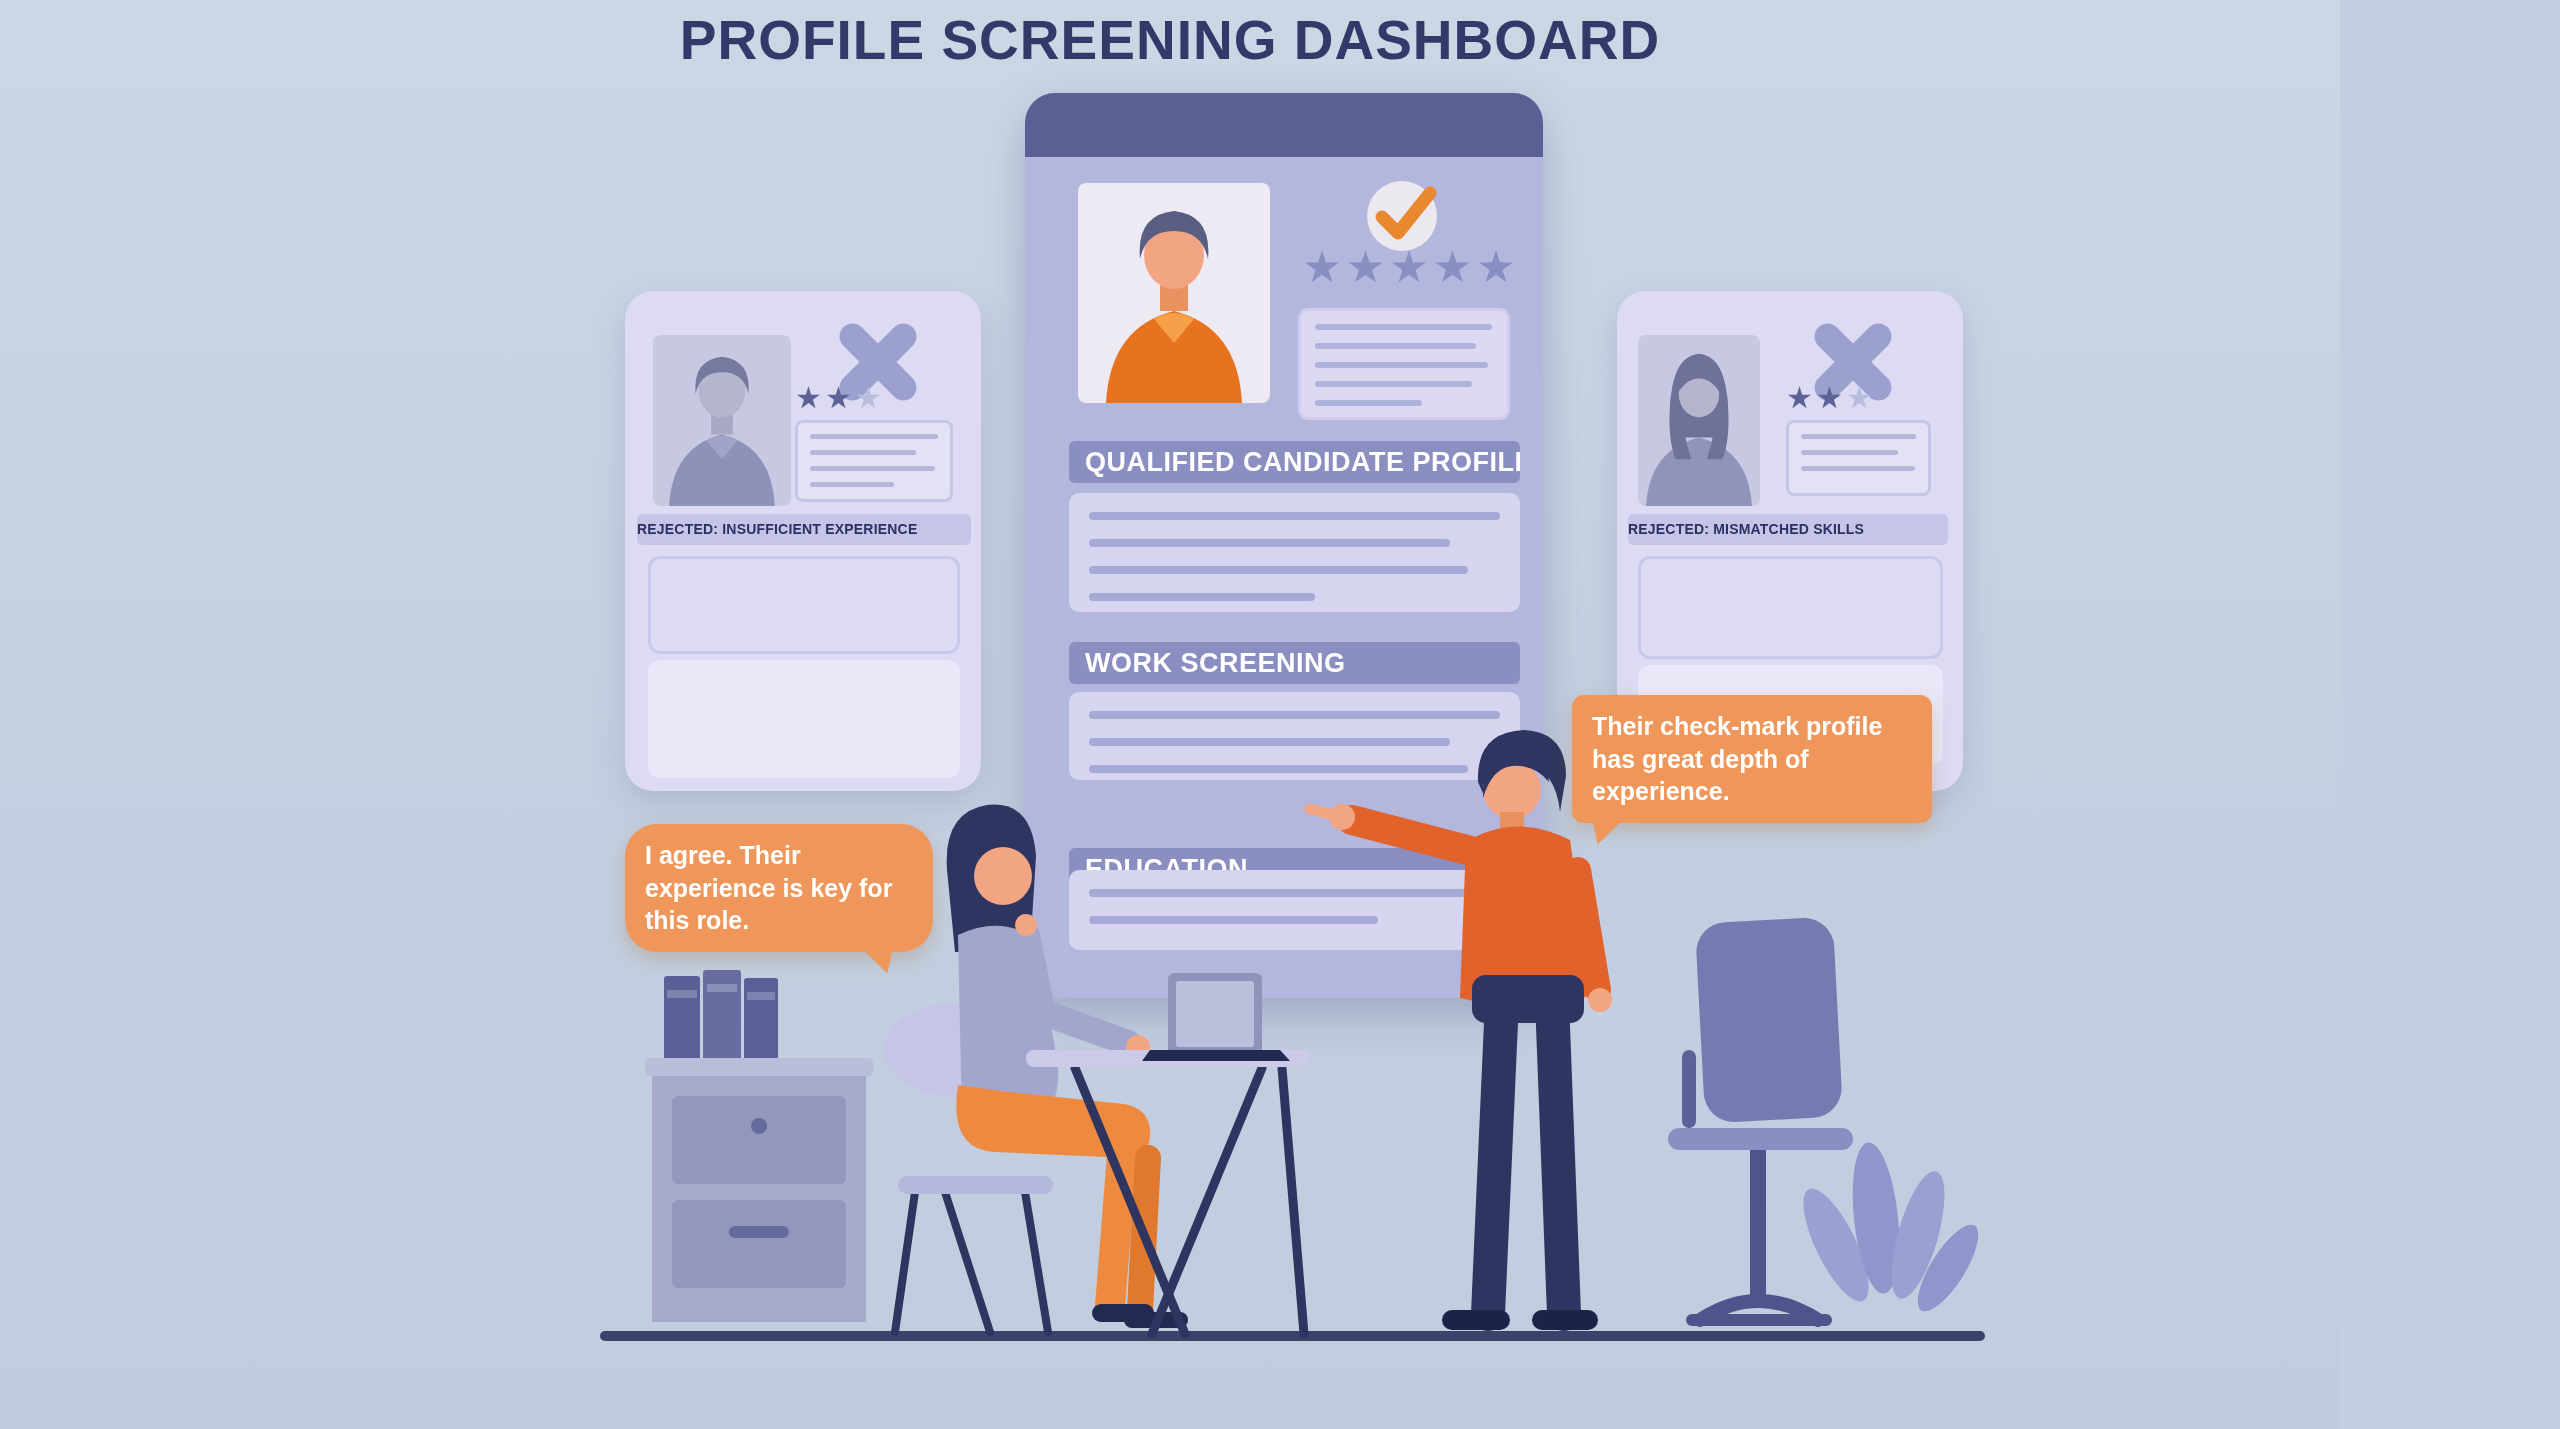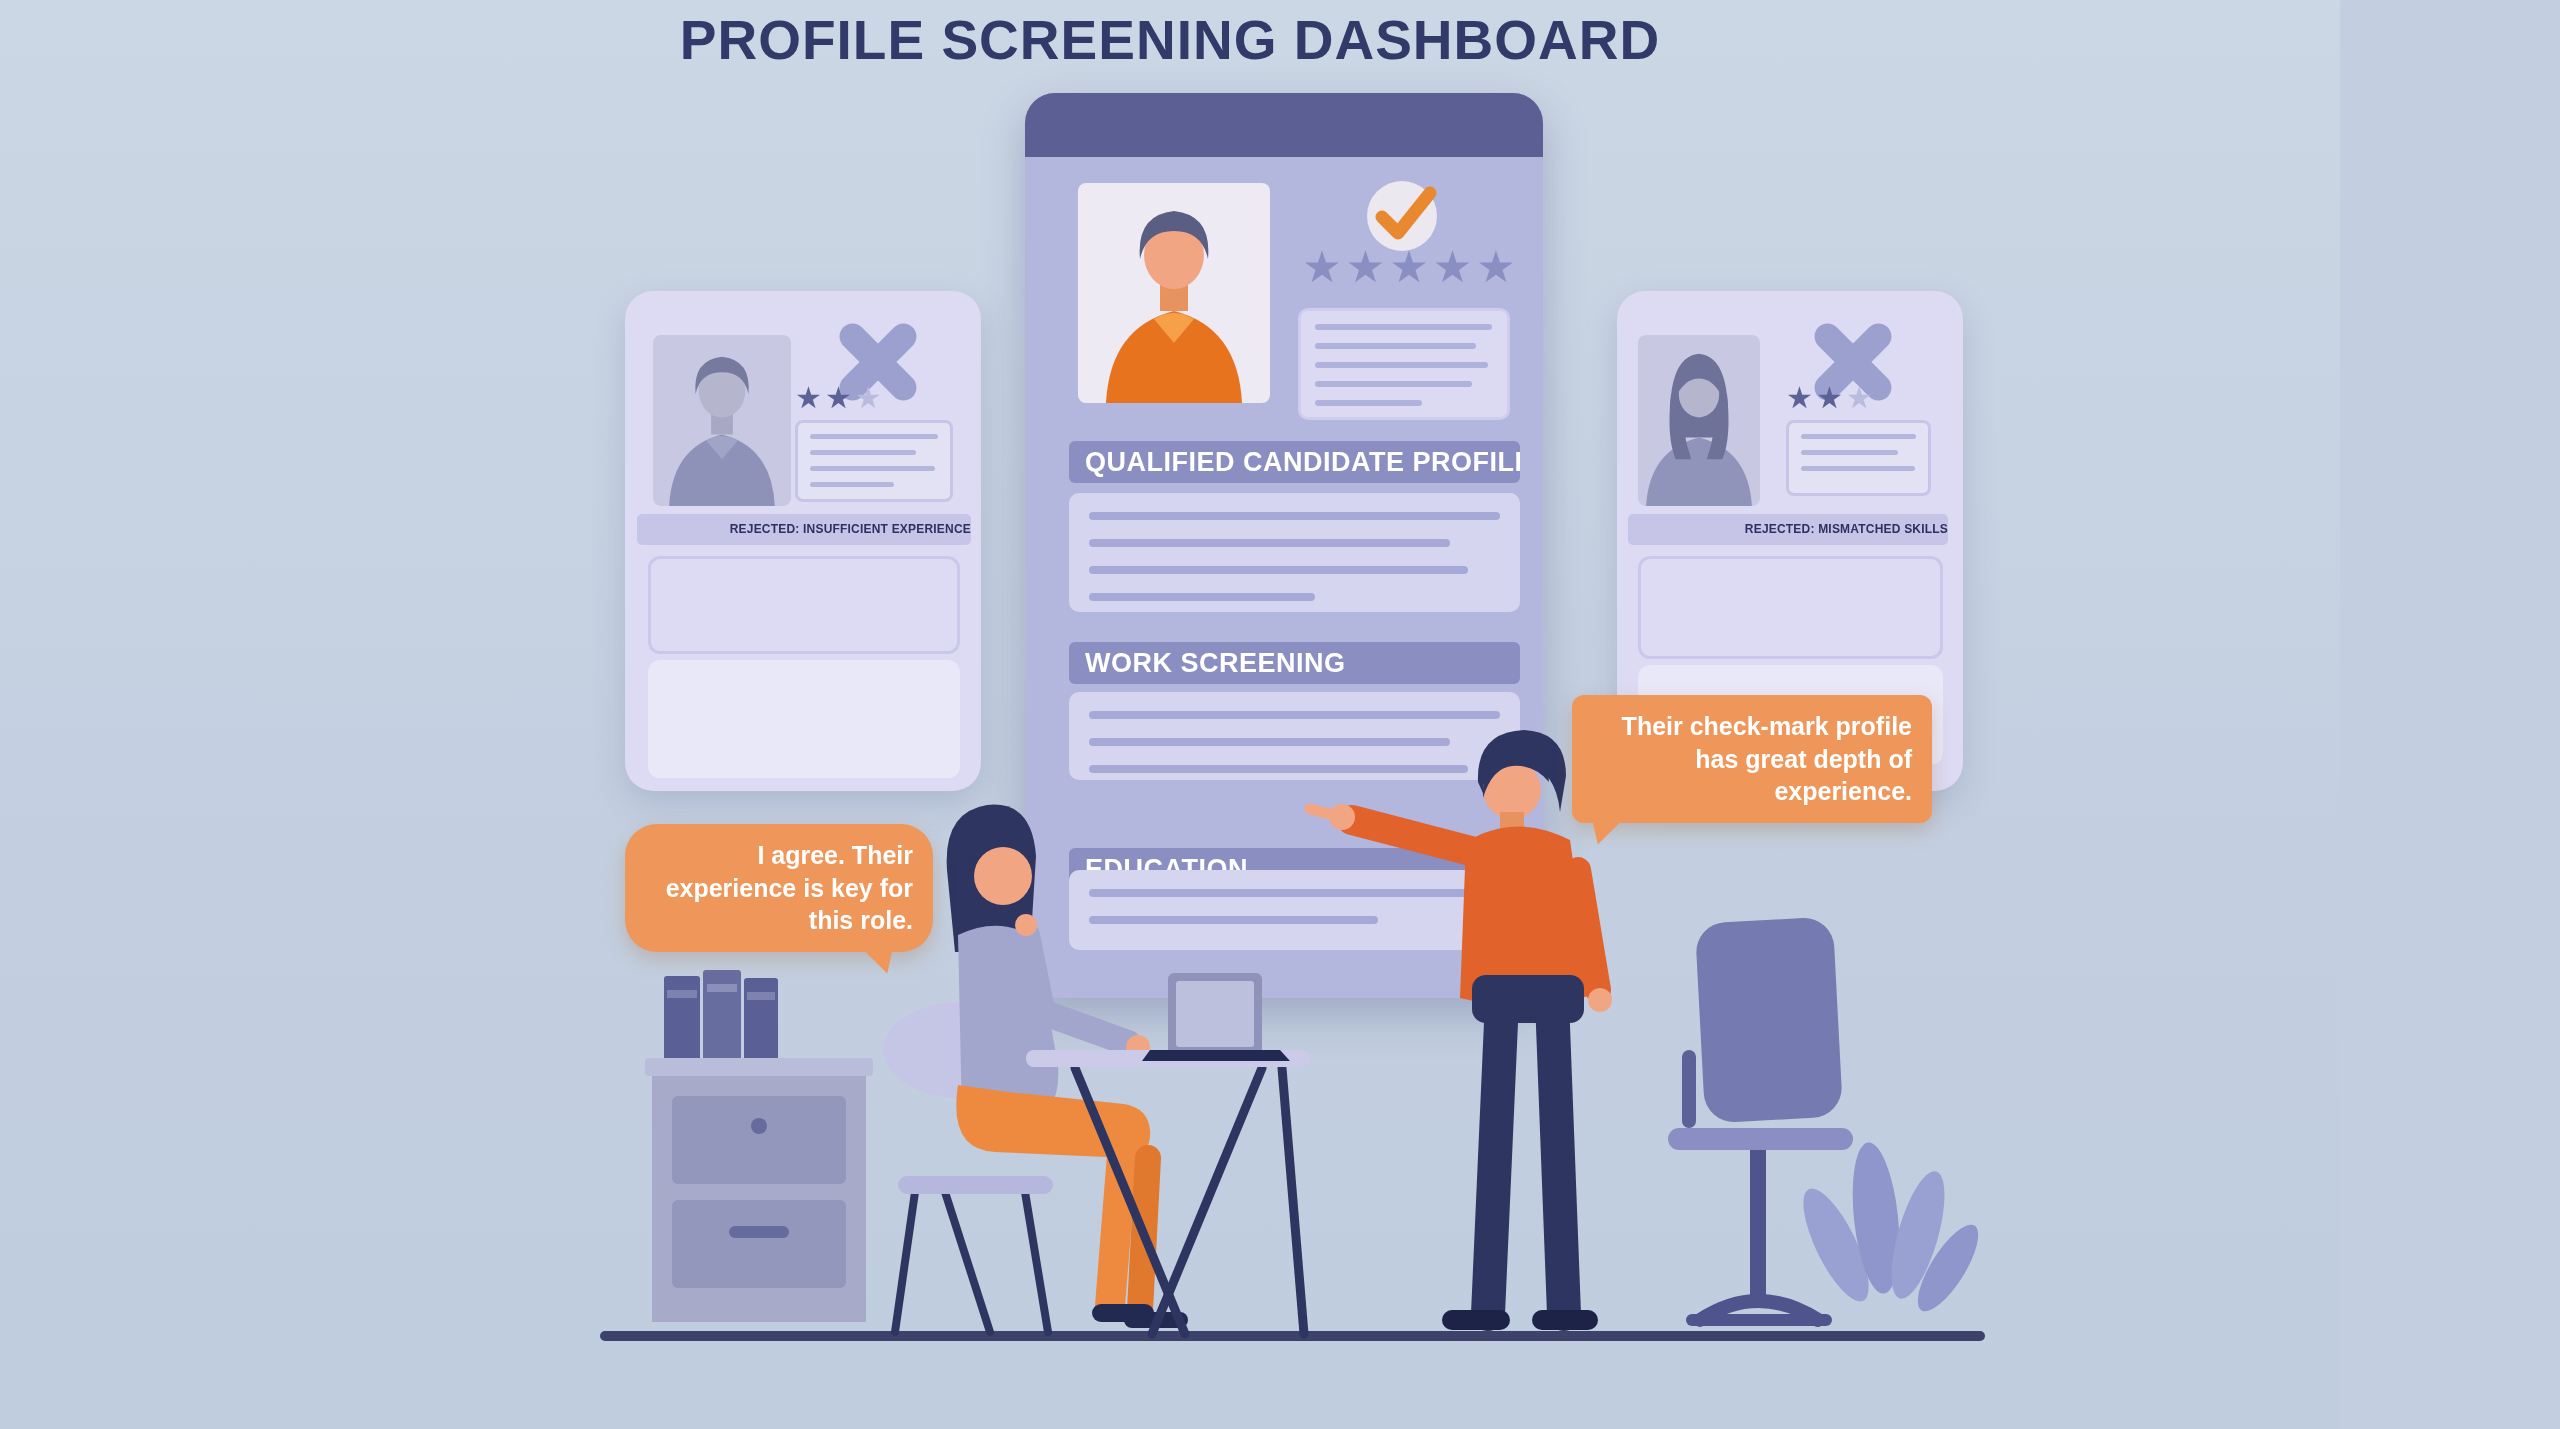--- a/index.html
+++ b/index.html
@@ -35,21 +35,21 @@
 
   .mini-lines{position:absolute;border:3px solid #c6c5e8;border-radius:8px;background:#e3e2f5;}
   #card-left .mini-lines{left:170px;top:129px;width:152px;height:76px;}
   #card-right .mini-lines{left:169px;top:129px;width:139px;height:70px;}
   .mini-lines div{height:5px;background:#b4b7dc;border-radius:3px;margin:11px 12px 0;}
   .mini-lines div:nth-child(2){width:70%;}
   .mini-lines div:nth-child(3){width:82%;}
   .mini-lines div:nth-child(4){width:55%;}
 
   .reject-bar{position:absolute;background:#c6c5e8;border-radius:5px;color:#2b3160;
-              font-size:12px;font-weight:800;letter-spacing:.2px;text-align:right;line-height:31px;
+              font-size:14px;font-weight:800;letter-spacing:.2px;text-align:left;line-height:31px;
               white-space:nowrap;overflow:hidden;}
   #card-left .reject-bar{left:12px;top:223px;width:334px;height:31px;}
   #card-right .reject-bar{left:11px;top:223px;width:320px;height:31px;}
 
   .outline-panel{position:absolute;border:3px solid #c9c8ea;border-radius:12px;}
   #card-left .outline-panel{left:23px;top:265px;width:306px;height:92px;}
   #card-right .outline-panel{left:21px;top:265px;width:299px;height:97px;}
   .filled-panel{position:absolute;background:#e9e8f8;border-radius:12px;}
   #card-left .filled-panel{left:23px;top:369px;width:312px;height:118px;}
   #card-right .filled-panel{left:21px;top:374px;width:305px;height:100px;}
@@ -83,21 +83,21 @@
   .section-panel{position:absolute;left:44px;width:451px;background:#d6d5f0;border-radius:10px;}
   #pan1{top:400px;height:119px;} #pan2{top:599px;height:88px;} #pan3{top:777px;height:80px;}
   .section-panel div{height:8px;background:#a6a9d6;border-radius:4px;margin:19px 20px 0;}
   .section-panel div:nth-child(2){width:80%;}
   .section-panel div:nth-child(3){width:84%;}
   .section-panel div:nth-child(4){width:50%;}
   #pan3 div:nth-child(2){width:64%;}
 
   
   .bubble{position:absolute;background:#ef975a;border-radius:12px;color:#ffffff;z-index:8;
-          font-weight:700;font-size:25px;line-height:1.3;text-align:right;padding:15px 20px;
+          font-weight:700;font-size:25px;line-height:1.3;text-align:left;padding:15px 20px;
           box-shadow:0 8px 20px rgba(160,100,45,.25);}
   .bubble::after{content:"";position:absolute;width:32px;height:26px;background:#ef975a;bottom:-22px;}
   #bubble-left{left:625px;top:824px;width:268px;border-radius:32px;}
   #bubble-left::after{right:40px;clip-path:polygon(0 0,100% 0,82% 100%);}
   #bubble-right{left:1572px;top:695px;width:320px;}
   #bubble-right::after{left:20px;clip-path:polygon(0 0,100% 0,18% 100%);}
 
   
   .scene{position:absolute;left:0;top:0;width:2560px;height:1429px;z-index:6;pointer-events:none;}
 

